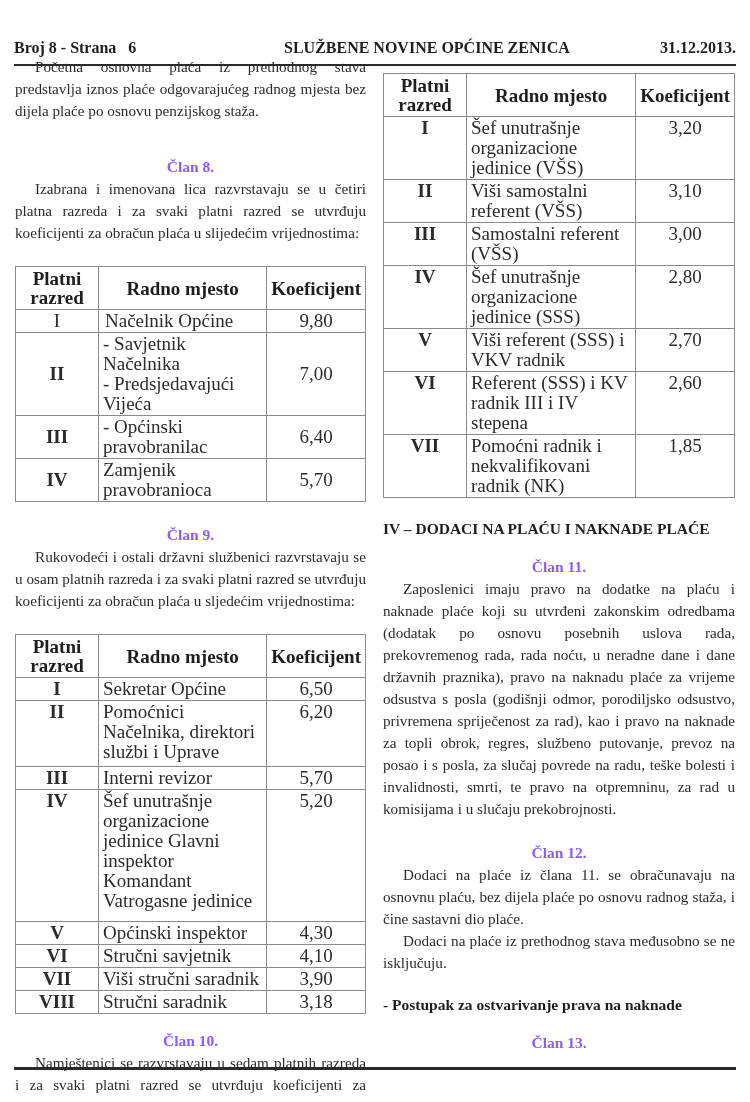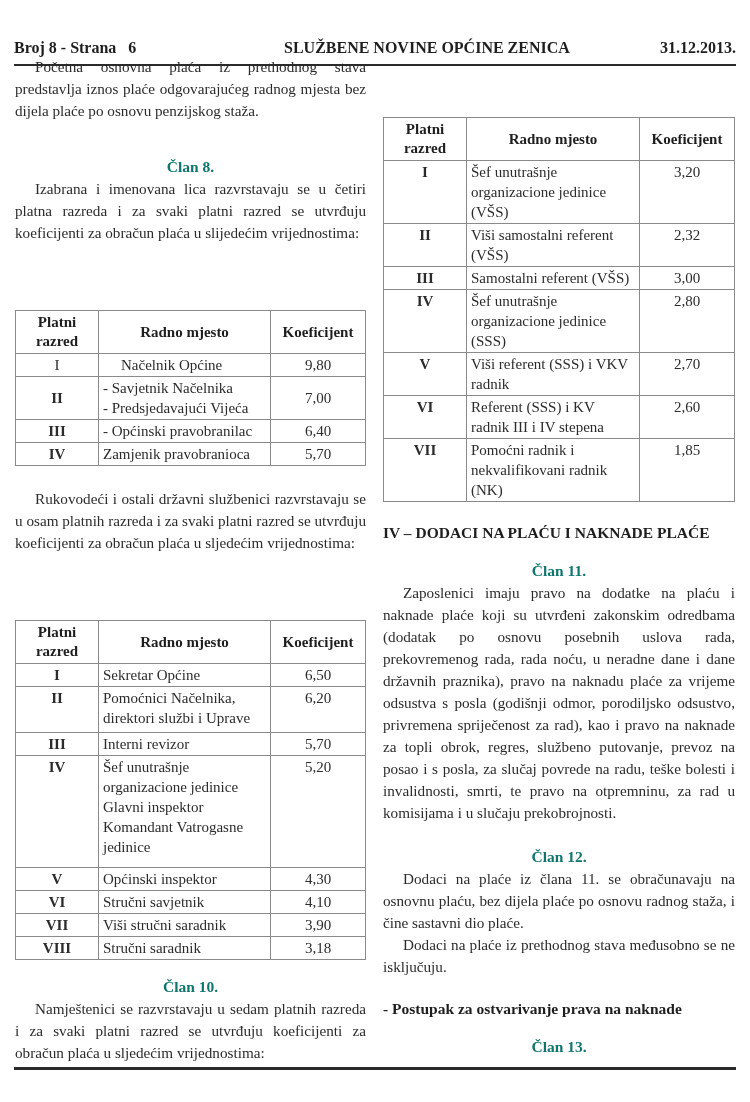--- a/index.html
+++ b/index.html
@@ -30,34 +30,34 @@
     margin: 0; font-size: 15.2px; line-height: 22px; text-align: justify;
     hyphens: manual;
   }
   p.indent { text-indent: 20px; }
   .section-title {
     font-weight: bold; font-size: 15.5px; line-height: 22px; margin: 0;
     color: #1e1e1e;
   }
   .article-title {
     font-weight: bold; font-size: 15.5px; line-height: 22px; text-align: center;
-    margin: 0; color: #0f766e;
+    margin: 0; color: #8b5cf6;
   }
   table {
     border-collapse: collapse; width: 100%;
-    font-size: 15px; line-height: 20px; margin-top: 44px;
+    font-size: 19px; line-height: 20px;
   }
   td, th { border: 1px solid #8a8a8a; padding: 1px 4px; vertical-align: middle; }
   th { font-weight: bold; text-align: center; color: #1e1e1e; line-height: 19px; }
   td.grade { text-align: center; width: 74px; }
   td.coef { text-align: center; width: 86px; }
   .tbl-a td.grade.bold { font-weight: bold; }
   .tbl-top td { vertical-align: top; }
   .tbl-top td.grade { font-weight: bold; }
-  td.role-plain { padding-left: 22px; }
+  td.role-plain { padding-left: 6px; }
 </style>
 </head>
 <body>
 
 <div class="header">
   <span class="left" style="white-space:pre">Broj 8 - Strana   6</span>
   <span class="center">SLUŽBENE NOVINE OPĆINE ZENICA</span>
   <span class="right">31.12.2013.</span>
 </div>
 <div class="header-rule"></div>
@@ -99,20 +99,21 @@
       </tr>
       <tr>
         <td class="grade bold">IV</td>
         <td>Zamjenik pravobranioca</td>
         <td class="coef">5,70</td>
       </tr>
     </tbody>
   </table>
 
   <div style="height:22px"></div>
+  <div class="article-title">Član 9.</div>
   <p class="indent">Rukovodeći i ostali državni službenici razvrstavaju se u osam platnih razreda i za svaki platni razred se utvrđuju koeficijenti za obračun plaća u sljedećim vrijednostima:</p>
 
   <div style="height:22px"></div>
   <table class="tbl-top">
     <thead>
       <tr>
         <th style="height:40px">Platni razred</th>
         <th>Radno mjesto</th>
         <th>Koeficijent</th>
       </tr>
@@ -178,21 +179,21 @@
     </thead>
     <tbody>
       <tr>
         <td class="grade">I</td>
         <td>Šef unutrašnje organizacione jedinice (VŠS)</td>
         <td class="coef">3,20</td>
       </tr>
       <tr>
         <td class="grade">II</td>
         <td>Viši samostalni referent (VŠS)</td>
-        <td class="coef">2,32</td>
+        <td class="coef">3,10</td>
       </tr>
       <tr>
         <td class="grade">III</td>
         <td>Samostalni referent (VŠS)</td>
         <td class="coef">3,00</td>
       </tr>
       <tr>
         <td class="grade">IV</td>
         <td>Šef unutrašnje organizacione jedinice (SSS)</td>
         <td class="coef">2,80</td>

